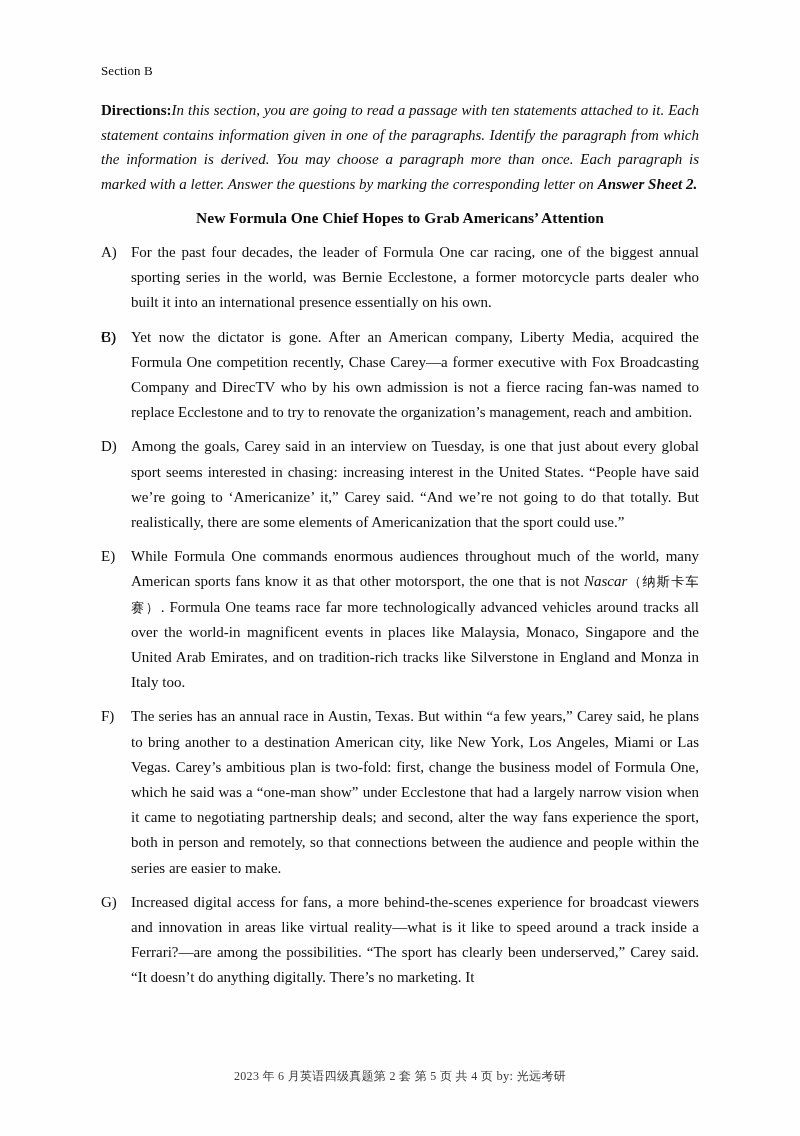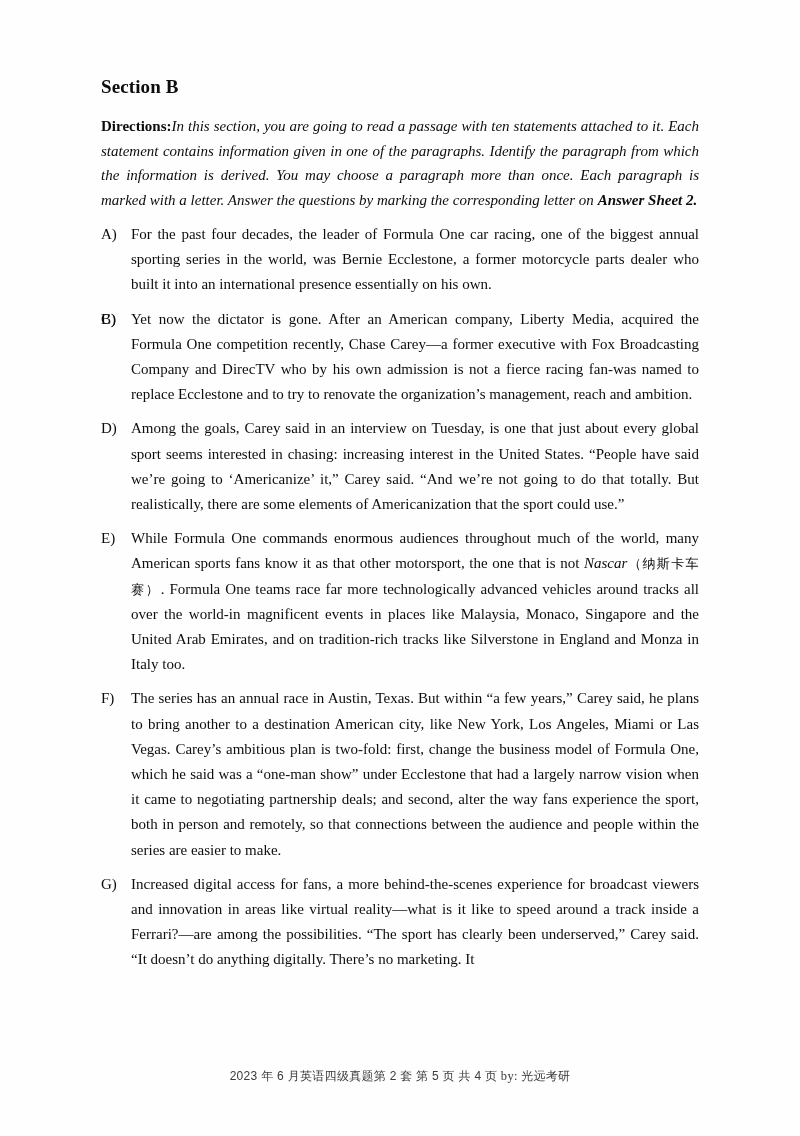--- a/index.html
+++ b/index.html
@@ -25,24 +25,24 @@
   }
 
   .content {
     position: absolute;
     left: 101px;
     top: 60px;
     width: 598px;
   }
 
   .section-heading {
-    font-size: 19px;
-    font-weight: bold;
+    font-size: 13px;
+    font-weight: normal;
     line-height: 22px;
-    margin: 16px 0 6px 0;
+    margin: 0 0 6px 0;
     letter-spacing: 0.1px;
   }
 
   .directions {
     font-size: 15px;
     line-height: 24.5px;
     text-align: justify;
     text-justify: inter-word;
     margin: 16px 0 10px 0;
   }
@@ -98,39 +98,40 @@
     position: absolute;
     left: 0;
     top: 1068px;
     width: 800px;
     text-align: center;
     font-size: 12.5px;
     color: #3a3a3a;
     letter-spacing: 0.3px;
   }
   .footer .cjk {
-    font-family: Liberation Sans, sans-serif;
+    font-family: Liberation Serif, serif;
     font-size: 12px;
   }
   .footer .latin {
     font-family: "Liberation Serif", serif;
     text-align: right;
   }
 </style>
 </head>
 <body>
 
 <div class="page">
 
   <div class="content">
 
     <div class="section-heading">Section B</div>
 
     <p class="directions"><span class="lead">Directions:</span><span class="body-italic">In this section, you are going to read a passage with ten statements attached to it. Each statement contains information given in one of the paragraphs. Identify the paragraph from which the information is derived. You may choose a paragraph more than once. Each paragraph is marked with a letter. Answer the questions by marking the corresponding letter on </span><span class="bold-italic">Answer Sheet 2.</span></p>
 
+    <div class="article-title">New Formula One Chief Hopes to Grab Americans’ Attention</div>
 
     <div class="para">
       <span class="para-label">A)</span><span>For the past four decades, the leader of Formula One car racing, one of the biggest annual sporting series in the world, was Bernie Ecclestone, a former motorcycle parts dealer who built it into an international presence essentially on his own.</span>
     </div>
 
     <div class="para">
       <span class="para-label">B)</span>
     </div>
 
     <div class="para">

